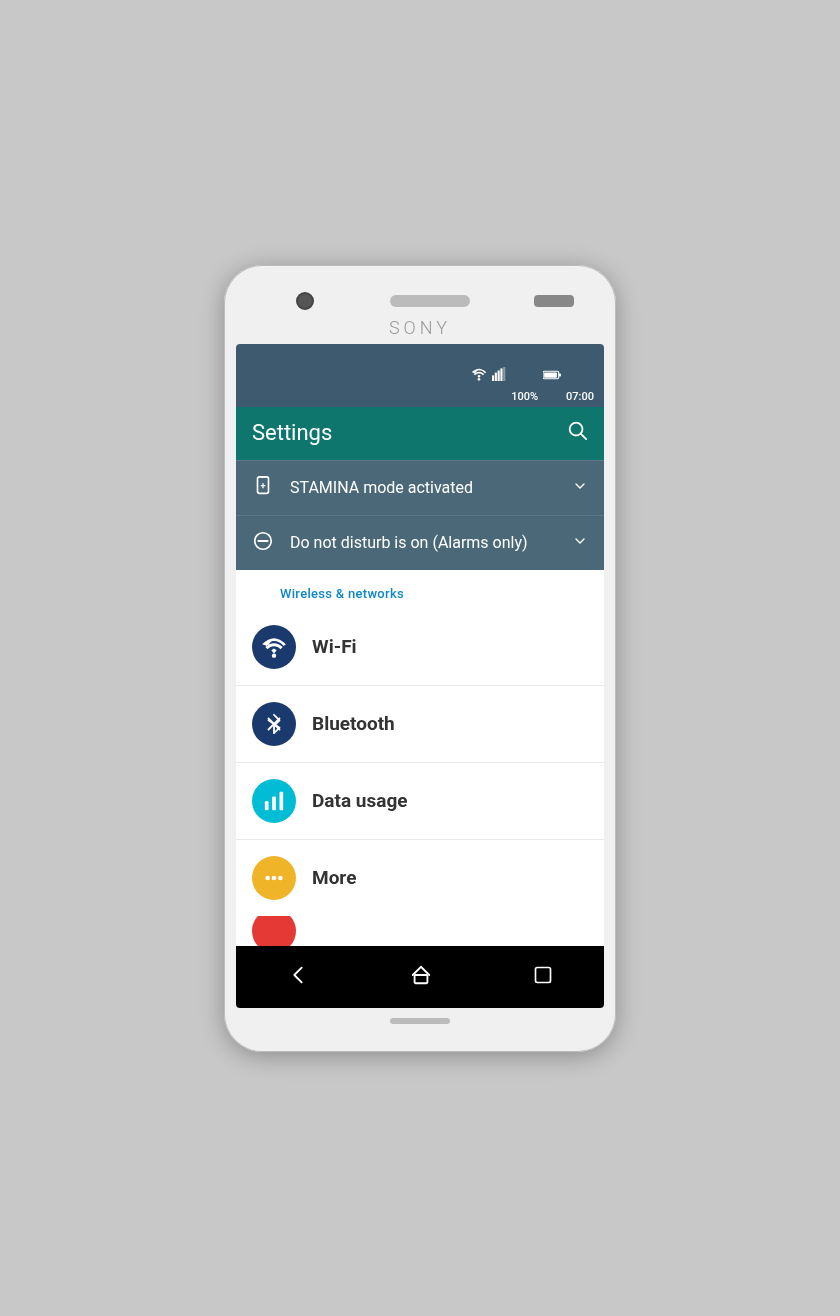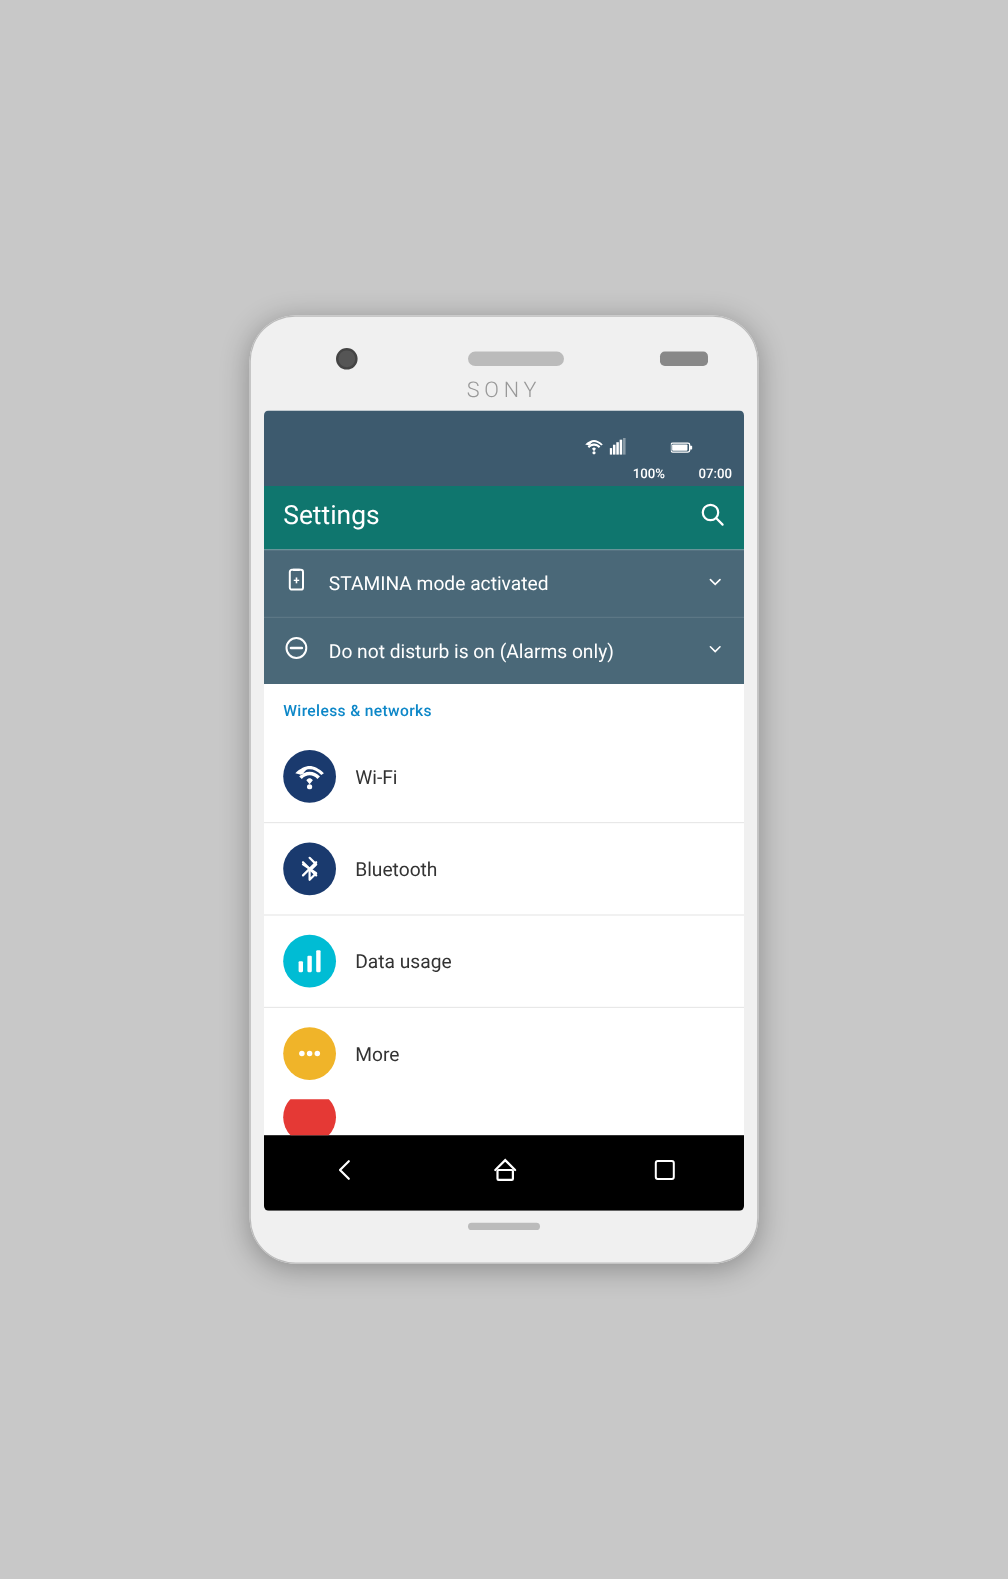--- a/index.html
+++ b/index.html
@@ -7,21 +7,21 @@
     body {
       background: #c8c8c8;
       display: flex;
       justify-content: center;
       align-items: center;
       min-height: 100vh;
       font-family: 'Roboto', Arial, sans-serif;
     }
 
     .phone-outer {
-      width: 424px;
+      width: 392px;
       background: #f0f0f0;
       border-radius: 38px;
       padding: 30px 12px 28px;
       box-shadow: 0 4px 24px rgba(0,0,0,0.3), inset 0 0 0 1px #bbb;
       position: relative;
     }
 
     .phone-top {
       display: flex;
       justify-content: center;
@@ -158,20 +158,21 @@
       background: #fff;
     }
 
     
     .section-header {
       padding: 16px 16px 8px;
       color: #0d87c8;
       font-size: 13px;
       font-weight: 500;
       letter-spacing: 0.3px;
+      margin-left: 28px;
     }
 
     
     .settings-list {
       list-style: none;
     }
 
     .settings-item {
       display: flex;
       align-items: center;
@@ -198,23 +199,23 @@
       color: #fff;
     }
 
     .icon-wifi { background: #1a3a6e; }
     .icon-bluetooth { background: #1a3a6e; }
     .icon-data { background: #00bcd4; }
     .icon-device { background: #5b8fb9; }
     .icon-more { background: #f0b429; }
 
     .item-label {
-      font-size: 16px;
+      font-size: 19px;
       color: #333;
-      font-weight: 400;
+      font-weight: 700;
     }
 
     
     .themes-section {
       padding: 14px 16px 8px;
       color: #0d87c8;
       font-size: 13px;
       font-weight: 500;
     }
 

